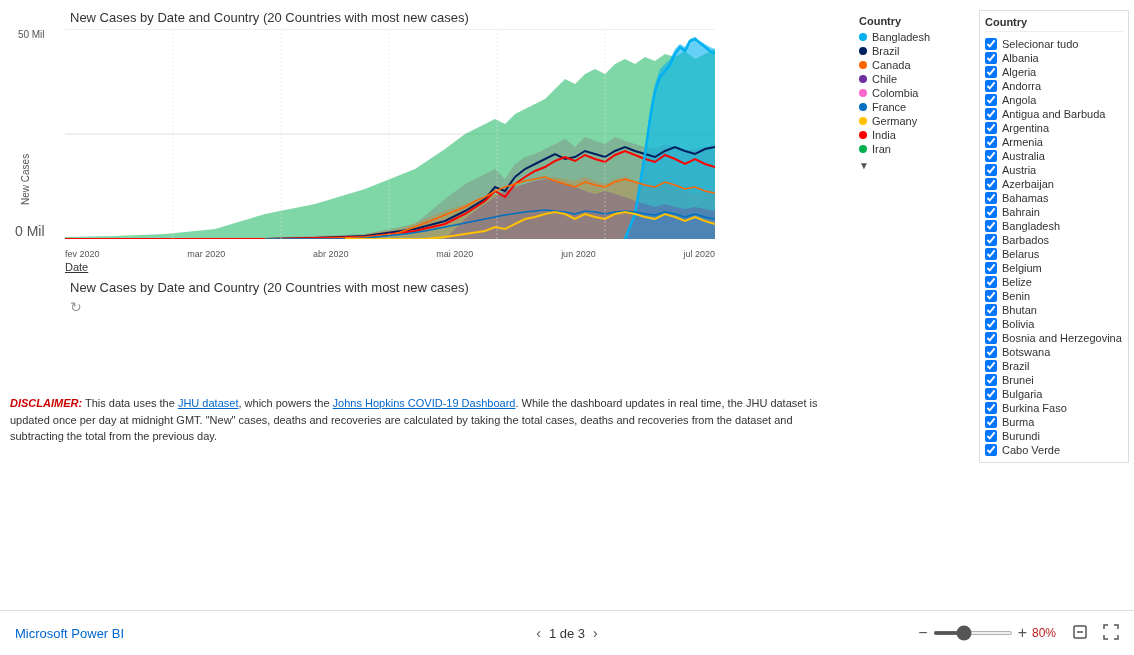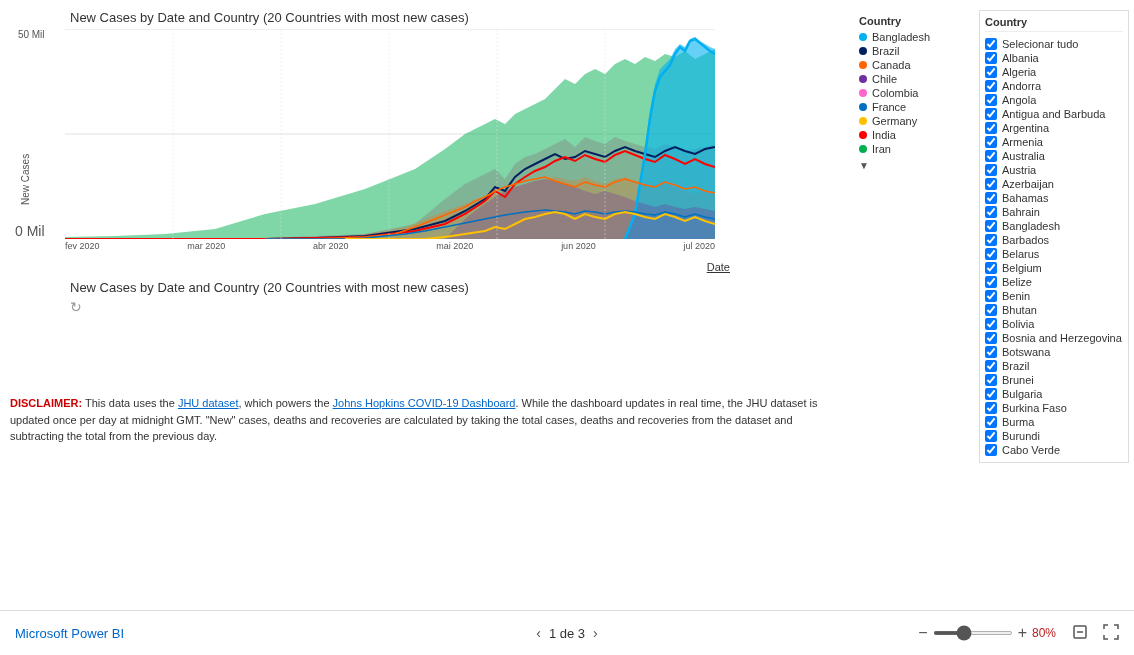--- a/index.html
+++ b/index.html
@@ -58,31 +58,31 @@
     .chart-svg-container {
       position: absolute;
       left: 55px;
       top: 0;
       width: 650px;
       height: 210px;
     }
 
     .x-axis-labels {
       position: absolute;
-      bottom: 8px;
+      bottom: 0;
       left: 55px;
       width: 650px;
       display: flex;
       justify-content: space-between;
       font-size: 9px;
       color: #555;
     }
 
     .x-axis-title {
-      text-align: right;
+      text-align: left;
       font-size: 11px;
       color: #333;
       margin-top: 2px;
       margin-left: 55px;
       text-decoration: underline;
     }
 
     .legend-title {
       font-weight: bold;
       font-size: 11px;
@@ -165,20 +165,21 @@
       left: 10px;
       right: 290px;
       font-size: 11px;
       color: #333;
       line-height: 1.5;
     }
 
     .disclaimer strong {
       color: #c00;
       font-weight: bold;
+      font-style: italic;
     }
 
     .disclaimer a {
       color: #0066cc;
       text-decoration: underline;
       text-align: center;
     }
 
     
     .bottom-bar {

